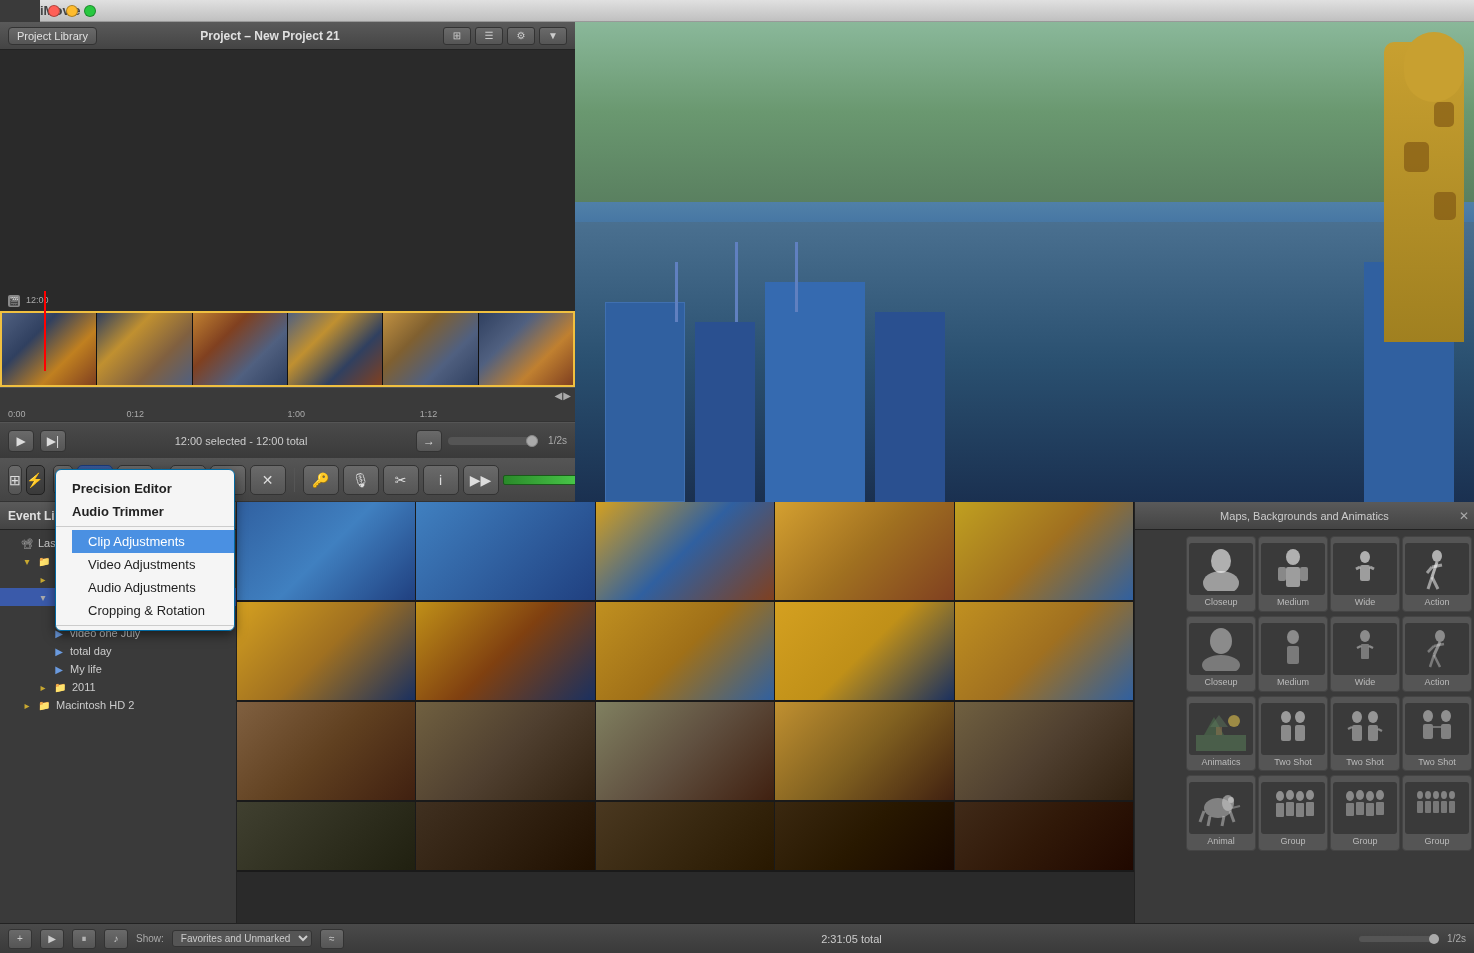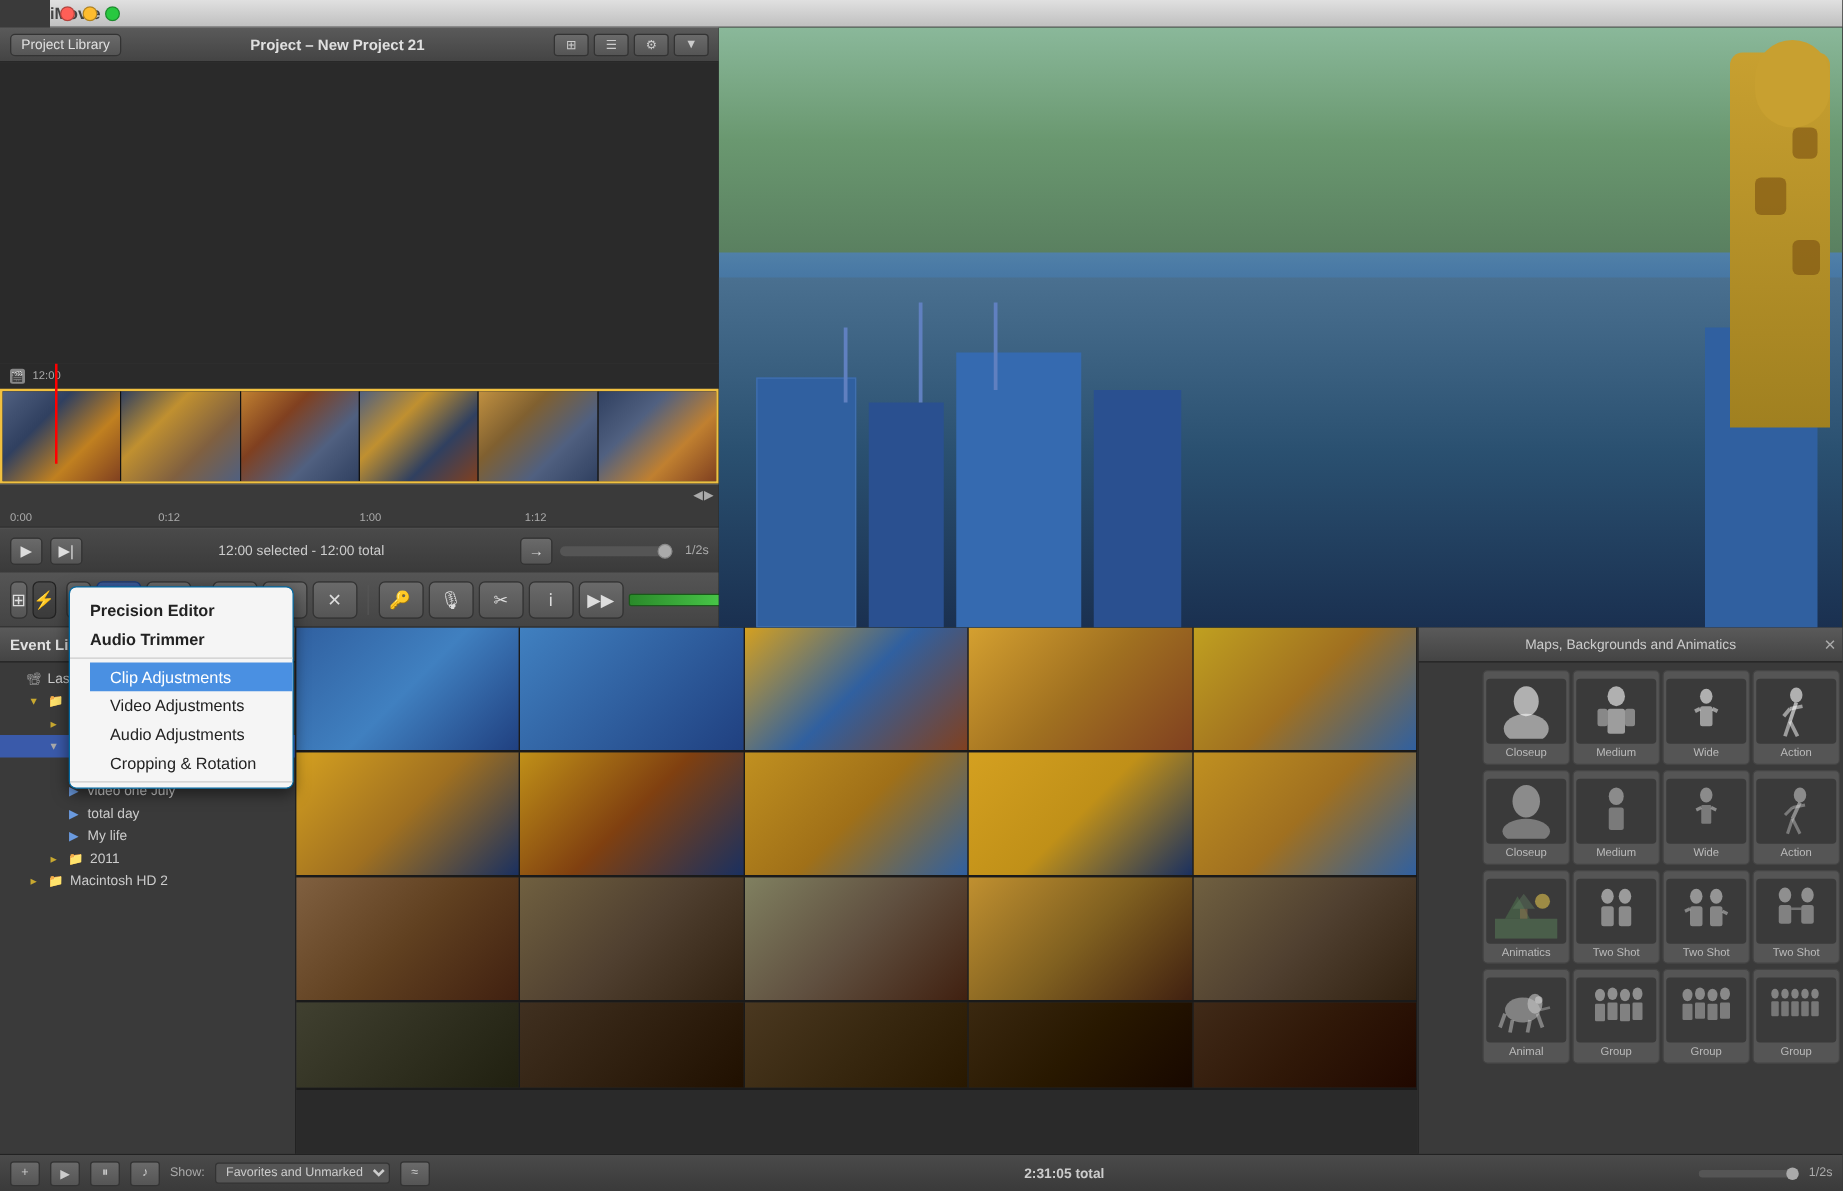--- a/index.html
+++ b/index.html
@@ -394,21 +394,20 @@
       background: #555;
       border: 1px solid #333;
       border-radius: 3px;
       padding: 1px 4px;
     }
     #total-duration {
       flex: 1;
       text-align: center;
       font-size: 11px;
       color: #ccc;
-      font-weight: bold;
     }
 
     
     #preview-panel {
       flex: 1;
       background: #1a1a1a;
       position: relative;
       overflow: hidden;
     }
 

